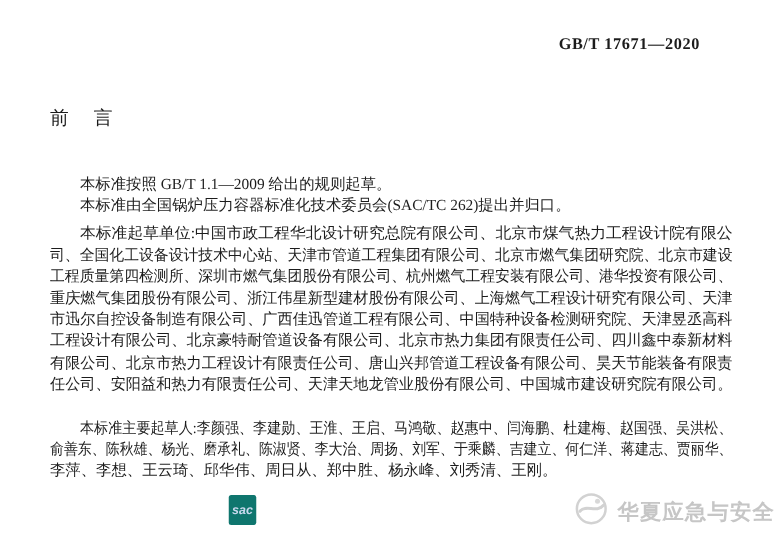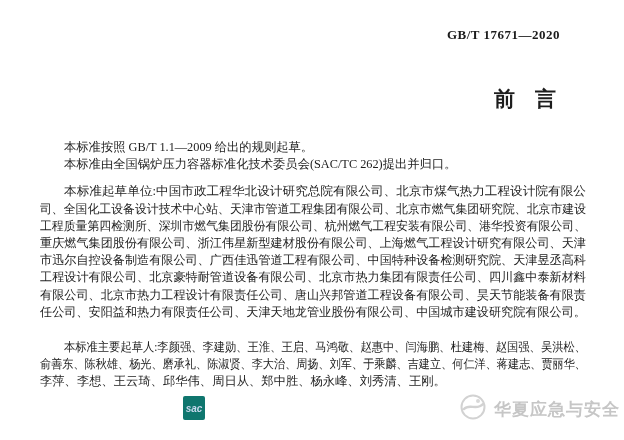--- a/index.html
+++ b/index.html
@@ -18,35 +18,35 @@
     right: 64px;
     font-size: 13px;
     font-weight: bold;
     letter-spacing: 0.5px;
   }
   .page-title {
     position: absolute;
     top: 85px;
     left: 40px;
     width: 516px;
-    text-align: right;
-    font-size: 21px;
-    font-weight: bold;
+    text-align: left;
+    font-size: 15px;
+    font-weight: normal;
   }
   .page-title .gap { display: inline-block; width: 20px; }
   .body-text {
     position: absolute;
     left: 40px;
     top: 139px;
     width: 546px;
     font-size: 12.3px;
     line-height: 17.2px;
   }
   .para { margin: 0; }
-  .para.units    { margin-top: 10px; }
+  .para.units    { margin-top: 5px; }
   .para.drafters { margin-top: 18px; }
   .line { white-space: nowrap; overflow: visible; }
   .line.indent { padding-left: 24px; }
   .fit { display: inline-block; white-space: nowrap; transform-origin: 0 50%; }
   .wm-sac {
     position: absolute;
     left: 183px;
     top: 396px;
     width: 22px;
     height: 24px;

